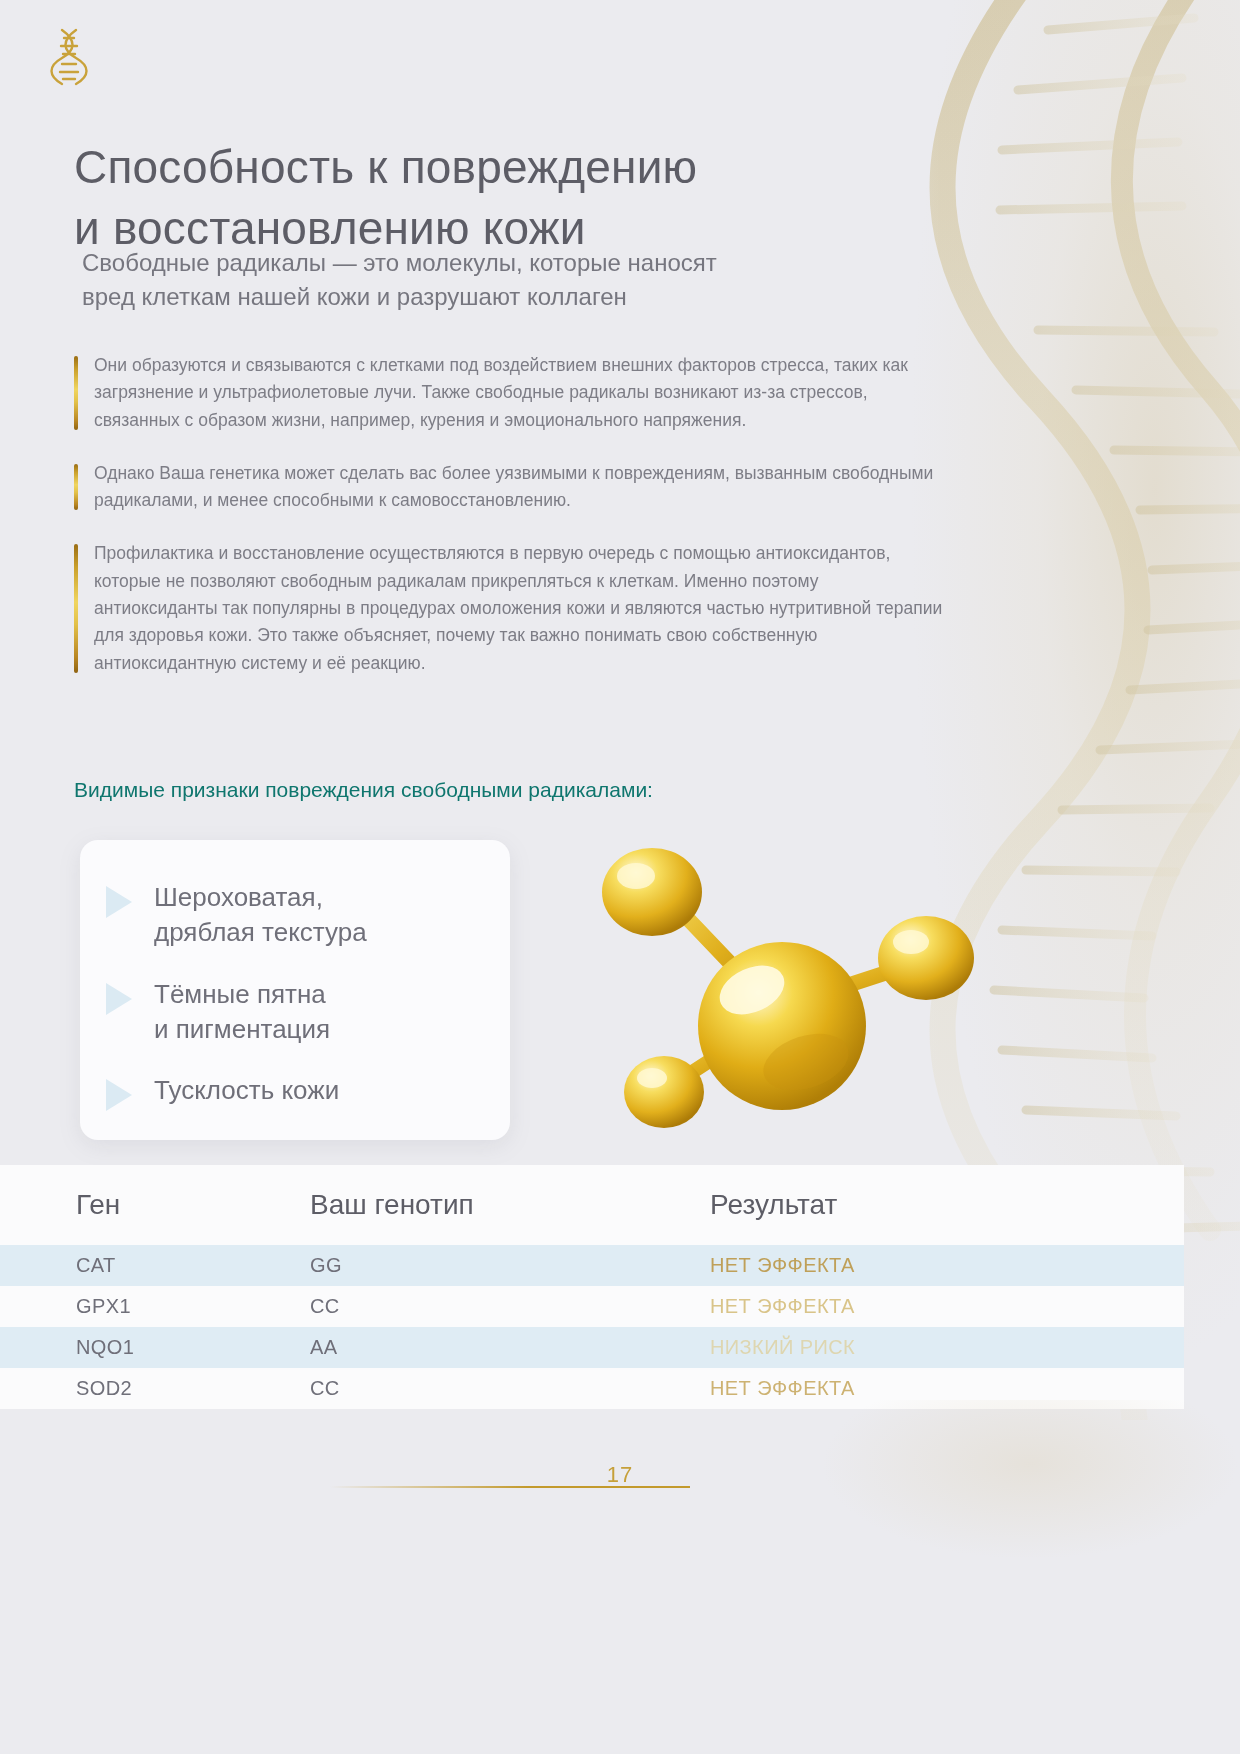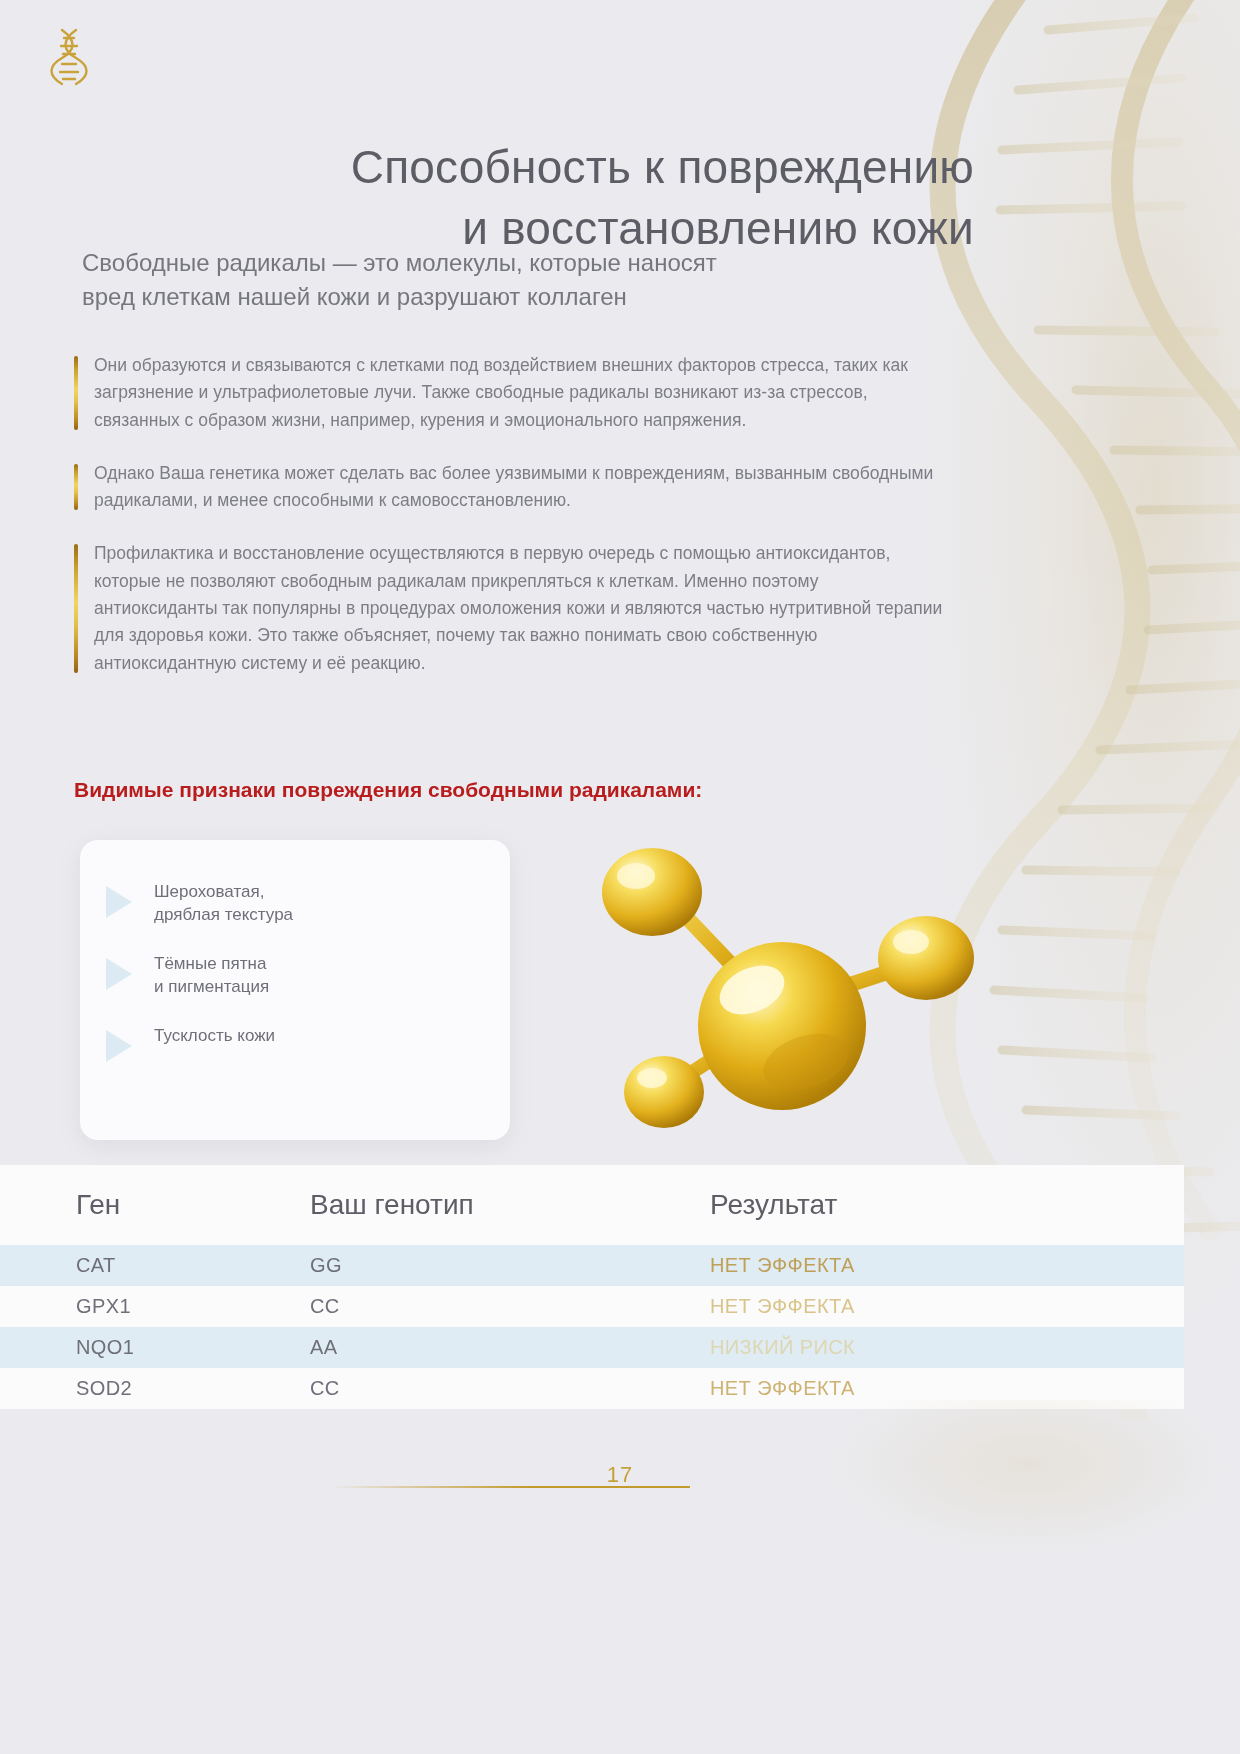--- a/index.html
+++ b/index.html
@@ -19,58 +19,57 @@
     background:linear-gradient(to left, rgba(235,235,239,0) 0%, #ebebef 88%);pointer-events:none;}
 
   
   .logo{position:absolute;left:42px;top:26px;width:54px;height:62px;}
 
   
   .page-title{
     position:absolute;left:74px;top:106px;width:900px;
     font-size:46px;line-height:1.32;font-weight:300;letter-spacing:.2px;
     color:#5d5d66;
-    text-align:right;
   }
   .page-title .l2{display:block;}
   .subtitle{
     position:absolute;left:82px;top:246px;width:880px;
     font-size:24px;line-height:1.42;font-weight:300;color:#76767f;
   }
 
   
   .blocks{position:absolute;left:74px;top:352px;width:870px;}
   .block{position:relative;padding-left:20px;margin-bottom:26px;}
   .block .bar{
     position:absolute;left:0;top:4px;bottom:4px;width:4px;border-radius:2px;
     background:linear-gradient(to bottom,#9a6d14 0%,#caa02c 18%,#f0d560 45%,#e3c149 62%,#b88522 88%,#8f6312 100%);
   }
   .block p{margin:0;font-size:17.5px;line-height:1.56;font-weight:300;color:#7d7d86;}
 
   
   .signs-heading{
     position:absolute;left:74px;top:778px;width:900px;
-    font-size:21px;font-weight:700;color:#b91c1c;
+    font-size:21px;font-weight:400;color:#0f766e;
   }
 
   
   .card{
     position:absolute;left:80px;top:840px;width:430px;height:300px;
     background:#fbfbfd;border-radius:18px;
     box-shadow:0 6px 22px rgba(120,120,140,.13);
   }
   .card .bullets{padding:40px 0 0 26px;}
   .bullet{display:flex;align-items:flex-start;margin-bottom:26px;}
   .bullet:last-child{margin-bottom:0;}
   .tri{
     width:0;height:0;flex:0 0 auto;margin:6px 22px 0 0;
     border-top:16px solid transparent;border-bottom:16px solid transparent;
     border-left:26px solid #dbeaf3;
   }
-  .bullet .txt{font-size:17px;line-height:1.36;font-weight:300;color:#6f6f79;}
+  .bullet .txt{font-size:26px;line-height:1.36;font-weight:300;color:#6f6f79;}
 
   
   .molecule{position:absolute;left:560px;top:830px;width:470px;height:330px;}
 
   
   .table{position:absolute;left:0;top:1165px;width:1184px;}
   .t-head{
     background:#fbfbfc;height:80px;display:flex;align-items:center;
   }
   .t-head .c{font-size:28px;font-weight:300;color:#5d5d66;}

